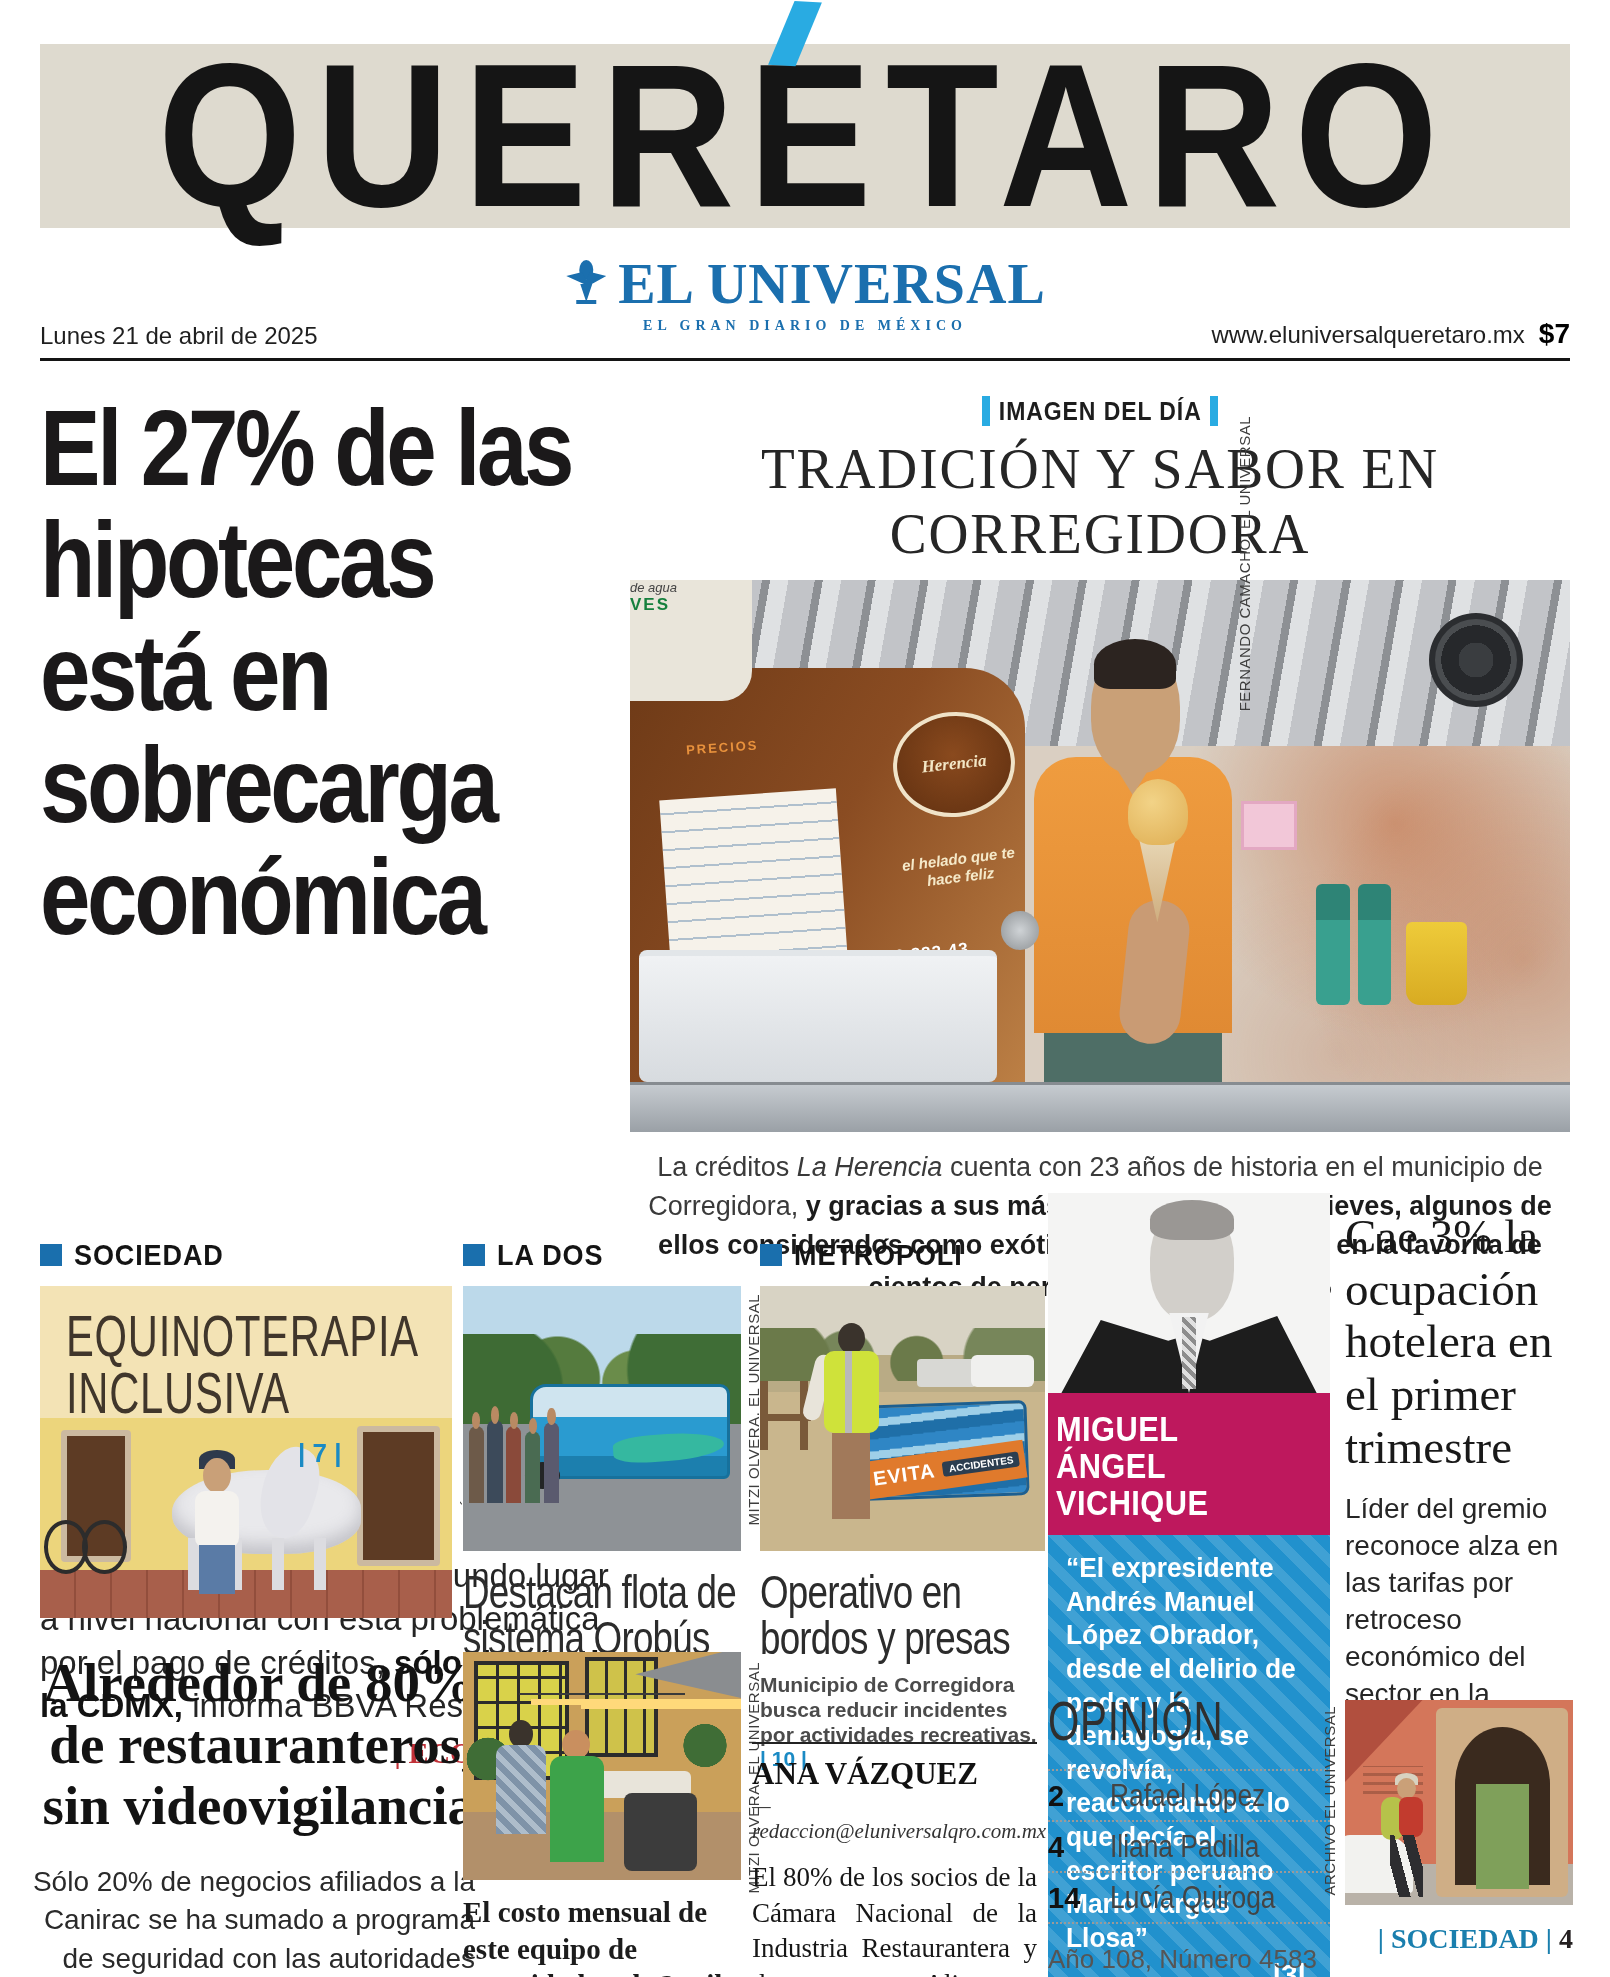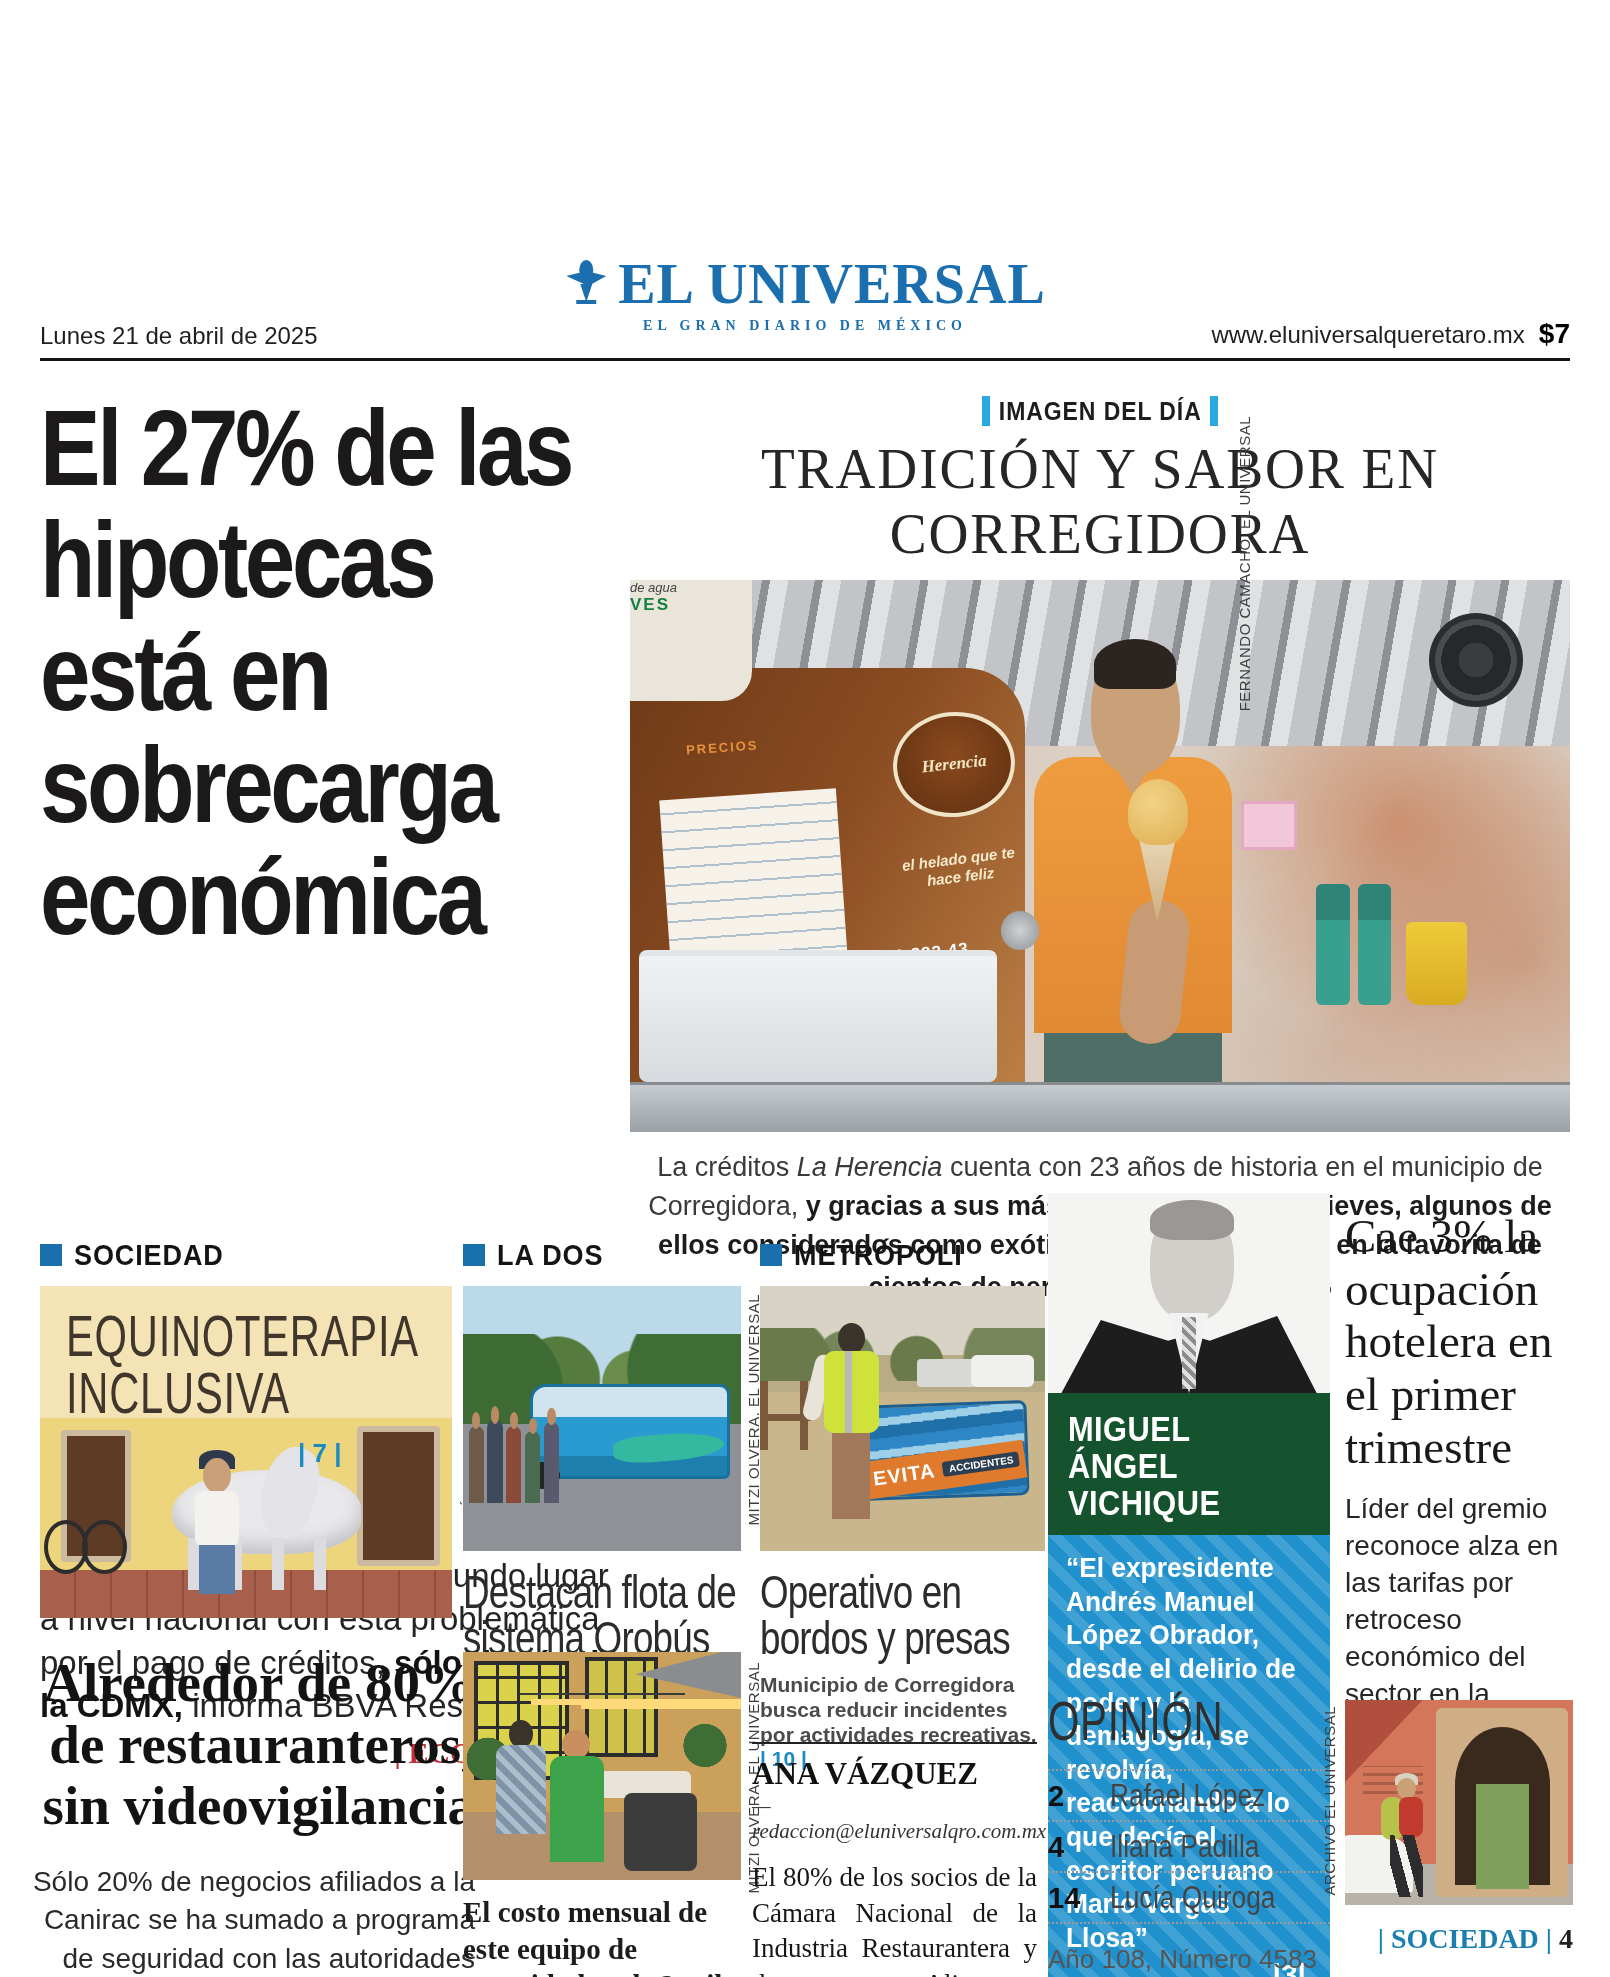--- a/index.html
+++ b/index.html
@@ -216,21 +216,21 @@
   .pt-head { position:absolute; left:36%; top:6%; width:30%; height:58%; background:#d2cfca;
     border-radius:46% 46% 44% 44%; }
   .pt-head::before { content:""; position:absolute; left:0; top:-4%; width:100%; height:34%;
     background:#9a9794; border-radius:50% 50% 30% 30%; }
   .pt-suit { position:absolute; left:4%; bottom:-2%; width:92%; height:52%; background:#1d1d1d;
     clip-path:polygon(0 100%, 16% 26%, 42% 46%, 50% 40%, 58% 46%, 84% 22%, 100% 100%); }
   .pt-shirt { position:absolute; left:43%; bottom:0; width:14%; height:40%; background:#f2f2f2;
     clip-path:polygon(0 0,100% 0,50% 100%); }
   .pt-tie { position:absolute; left:47.5%; bottom:2%; width:5%; height:36%;
     background:repeating-linear-gradient(45deg,#8c8c8c 0 4px,#e0e0e0 4px 8px); }
-  .name-box { margin-top:0; background:#14532d; padding:18px 20px 14px; }
+  .name-box { margin-top:0; background:#be185d; padding:18px 8px 14px; }
   .name-text { color:#fff; font-weight:700; font-size:35px; line-height:1.05; white-space:pre-line;
     transform:scaleX(0.88); transform-origin:left top; letter-spacing:0.5px; }
   .quote-box { background:#2191cd;
     background-image:repeating-linear-gradient(45deg, rgba(255,255,255,.14) 0 10px, transparent 10px 22px);
     padding:16px 18px 10px; border-bottom:8px dotted rgba(255,255,255,.9); }
   .quote-text { color:#fff; font-weight:700; font-size:28px; line-height:1.2;
     transform:scaleX(0.94); transform-origin:left top; width:106%; }
   .quote-page { text-align:right; color:#fff; font-weight:700; font-size:30px; margin-top:4px; padding-right:6px; }
 
   
@@ -307,20 +307,23 @@
   .edition { margin-top:20px; font-size:26px; color:#555; }
 
   .b5 { position:absolute; left:1345px; top:1700px; width:228px; }
   .b5 .secref { margin-top:18px; }
 </style>
 </head>
 <body>
 
 <div class="page">
 
+  <div class="masthead">
+    <div class="mast-title"><span>QUER</span><span class="mast-e"><span>E</span><span class="mast-accent"></span></span><span>TARO</span></div>
+  </div>
 
   <div class="dateline">
     <div class="date-text">Lunes 21 de abril de 2025</div>
     <div class="logo-block">
       <div class="logo-row">
         <span>
           <svg width="44" height="52" viewBox="0 0 44 52" aria-hidden="true">
             <ellipse cx="22" cy="14" rx="7" ry="10" fill="#1b6fae"></ellipse>
             <path d="M2 20 L18 16 L22 24 L26 16 L42 20 L24 30 Z" fill="#1b6fae"></path>
             <path d="M16 28 L28 28 L22 46 Z" fill="#1b6fae"></path>

